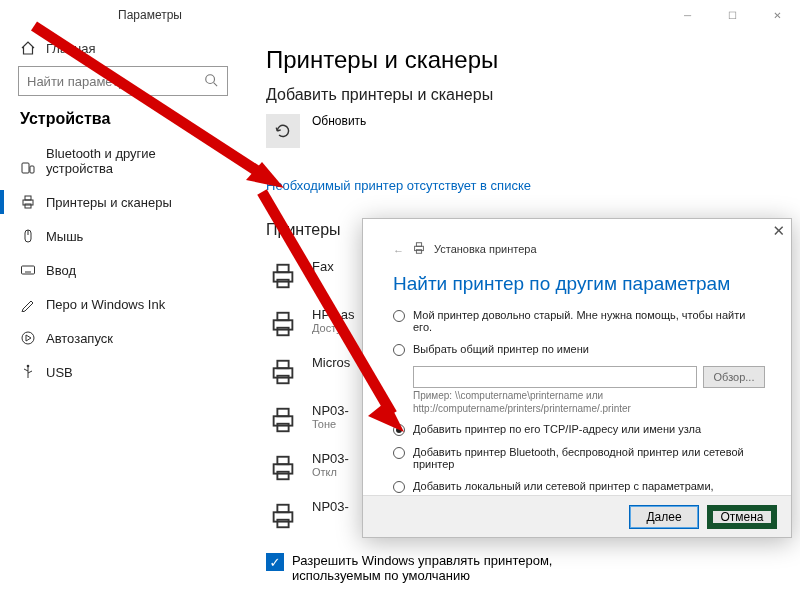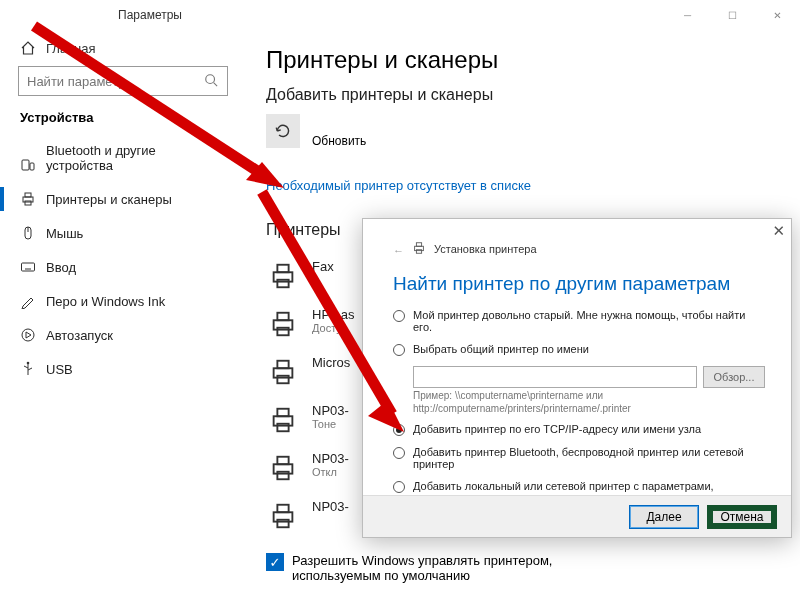--- a/index.html
+++ b/index.html
@@ -6,28 +6,28 @@
   body { margin: 0; width: 800px; height: 591px; background: #fff; position: relative; overflow: hidden; font-size: 12px; color: #000; }
   .titlebar { height: 30px; display: flex; align-items: center; padding-left: 118px; color: #333; font-size: 12px; }
   .winctrls { position: absolute; right: 0; top: 0; display: flex; }
   .winbtn { width: 45px; height: 30px; display: flex; align-items: center; justify-content: center; color: #888; font-size: 10px; }
   .content { display: flex; height: calc(100% - 30px); }
   .sidebar { width: 238px; padding: 6px 10px 0 18px; }
   .home { display: flex; align-items: center; gap: 10px; padding: 4px 2px 10px 2px; font-size: 13px; color: #333; }
   .searchwrap { position: relative; margin-bottom: 14px; }
   .search { width: 210px; height: 30px; border: 1px solid #999; padding: 0 8px; font-size: 13px; color: #999; background: #fff; }
   .search-icon { position: absolute; right: 10px; top: 7px; color: #777; pointer-events: none; }
-  .cat { font-weight: 600; font-size: 13px; margin: 4px 0 10px 2px; }
+  .cat { font-weight: 600; font-size: 16px; margin: 4px 0 10px 2px; }
   .navitem { display: flex; align-items: flex-end; gap: 10px; padding: 8px 6px 8px 2px; font-size: 13px; color: #222; margin-bottom: 2px; position: relative; }
   .navitem.active::before { content: ""; position: absolute; left: -18px; top: 4px; bottom: 4px; width: 4px; background: #0067c0; }
   .icon16 { width: 16px; height: 16px; flex: 0 0 16px; display: inline-flex; align-items: center; justify-content: center; }
   .main { flex: 1; padding: 10px 20px 0 28px; }
   h1.page { font-size: 24px; font-weight: 400; margin: 6px 0 12px 0; }
   h2.section { font-size: 16px; font-weight: 400; margin: 6px 0 10px 0; color: #222; }
-  .refresh { display: flex; align-items: flex-end; gap: 12px; margin-bottom: 30px; }
+  .refresh { display: flex; align-items: flex-start; gap: 12px; margin-bottom: 30px; }
   .refresh-box { width: 34px; height: 34px; background: #e6e6e6; display: flex; align-items: center; justify-content: center; color: #333; }
   .link { color: #0067c0; font-size: 13px; }
   .devlist { margin-top: 20px; }
   .dev { display: flex; align-items: flex-start; gap: 12px; margin-bottom: 14px; }
   .dev .ic { width: 34px; height: 34px; display: flex; align-items: center; justify-content: center; }
   .dev .txt .t1 { font-size: 13px; color: #222; }
   .dev .txt .t2 { font-size: 11px; color: #777; }
   .check-row { display: flex; align-items: flex-start; gap: 8px; margin-top: 20px; }
   .chk { width: 18px; height: 18px; background: #0067c0; color: #fff; display: flex; align-items: center; justify-content: center; font-size: 13px; flex: 0 0 18px; }
   .dialog { position: absolute; left: 362px; top: 218px; width: 430px; height: 320px; background: #fff; border: 1px solid #bcbcbc; box-shadow: 0 4px 24px rgba(0,0,0,.28); }

